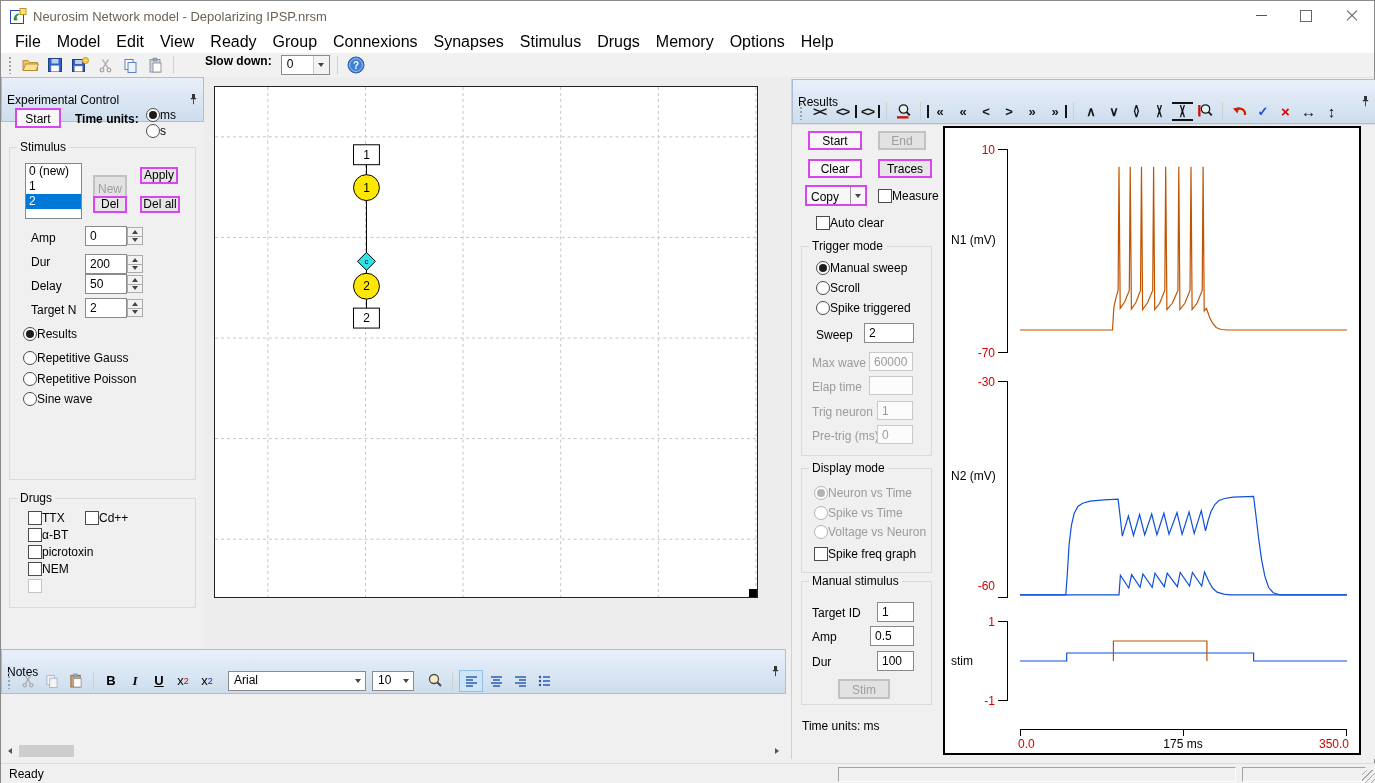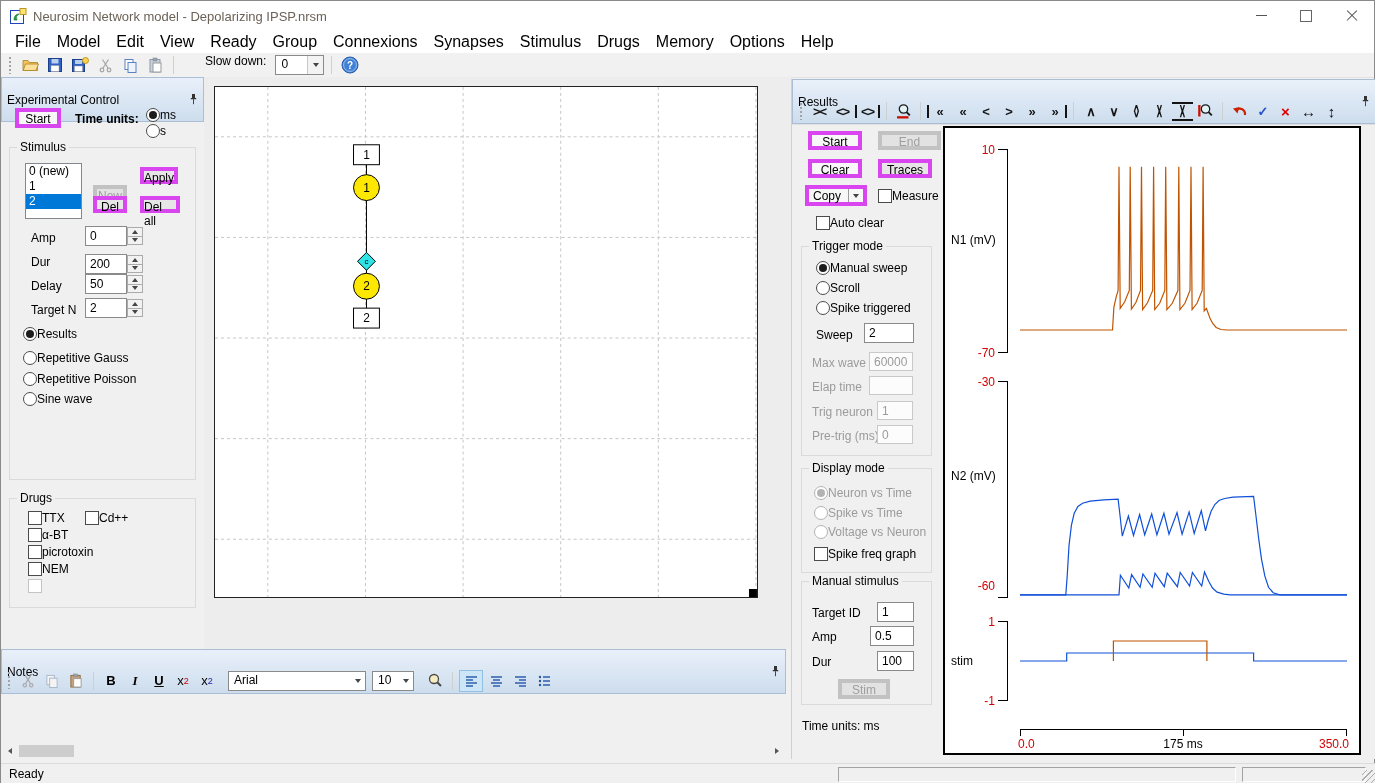--- a/index.html
+++ b/index.html
@@ -30,21 +30,21 @@
   .tri-d{width:0;height:0;border-left:3.5px solid transparent;border-right:3.5px solid transparent;border-top:4px solid #444}
   .tri-u{width:0;height:0;border-left:3.5px solid transparent;border-right:3.5px solid transparent;border-bottom:4px solid #444}
   .tri-l{width:0;height:0;border-top:3.5px solid transparent;border-bottom:3.5px solid transparent;border-right:4px solid #555}
   .tri-r{width:0;height:0;border-top:3.5px solid transparent;border-bottom:3.5px solid transparent;border-left:4px solid #555}
   
   .panel{background:#f0f0f0}
   .panel-header{height:19px;background:linear-gradient(#e9f0fa,#cddded);border:1px solid #aabfd6;display:flex;align-items:center;justify-content:space-between;padding:12px 5px;font-size:12px}
   
   .group{border:1px solid #dadada;background:transparent}
   .group-label{position:absolute;top:-8px;left:7px;background:#f0f0f0;padding:0 3px;font-size:12px}
-  .btn{display:flex;align-items:flex-start;justify-content:center;background:#e6e6e6;border:4px solid #d946ef;font-size:12px}
+  .btn{display:flex;align-items:flex-end;justify-content:center;background:#e6e6e6;border:2px solid #d946ef;font-size:12px}
   .btn.lt{background:#f7f7f7}
   .btn.dis{color:#9e9e9e;border-color:#c2c2c2;background:#e2e2e2}
   .tb{background:#fff;border:1px solid #8a8a8a;display:flex;align-items:center;padding:0 4px;font-size:12px}
   .tb.dis{border-color:#c9c9c9;color:#9b9b9b;background:#fcfcfc}
   .rad{width:12px;height:12px;border:1px solid #4b4b4b;border-radius:50%;background:#fff;position:relative;flex:none}
   .rad.on::after{content:"";position:absolute;inset:2px;border-radius:50%;background:#1c1c1c}
   .rad.dis{border-color:#b3b3b3}
   .rad.dis.on::after{background:#b3b3b3}
   .cb{width:12px;height:12px;border:1px solid #4b4b4b;background:#fff;flex:none}
   .cb.dis{border-color:#c4c4c4}
@@ -161,21 +161,21 @@
         </svg>
     </span>
     <span class="tbtn">
       <svg width="15" height="16" viewBox="0 0 15 16">
           <rect x="2" y="2.5" width="10" height="12.5" fill="#cbd3dc" stroke="#8c99a8"></rect>
           <rect x="5" y="1" width="4" height="3" fill="#9aa4af" stroke="#7c8691" stroke-width="0.5"></rect>
           <rect x="5" y="6" width="8" height="9" fill="#fff" stroke="#999"></rect>
         </svg>
     </span>
     <span class="tb-sep"></span>
-    <span class="lbl" style="margin:0 6px 8px 24px;font-weight:400">Slow down:</span>
+    <span class="lbl" style="margin:0 6px 8px 24px;font-weight:700">Slow down:</span>
     <span class="combo" style="width:47px">
       <span class="val">0</span>
       <span class="arr">
           <span class="tri-d"></span>
         </span>
     </span>
     <span class="tb-sep"></span>
     <span class="tbtn">
       <svg width="18" height="18" viewBox="0 0 18 18">
           <circle cx="9" cy="9" r="8" fill="#3f7fd6" stroke="#2a5da8"></circle>
@@ -207,21 +207,21 @@
     </div>
 
     <div class="a group" style="left:8px;top:70px;width:187px;height:333px">
       <span class="group-label">Stimulus</span>
     </div>
     <div class="a listbox" style="left:24px;top:86px;width:57px;height:56px">
       <div class="list-item">0 (new)</div>
       <div class="list-item">1</div>
       <div class="list-item sel">2</div>
     </div>
-    <div class="a btn dis" style="left:92px;top:108px;width:34px;height:17px">
+    <div class="a btn dis" style="left:92px;top:98px;width:34px;height:23px">
         <span>New</span>
       </div>
     <div class="a btn" style="left:139px;top:90px;width:38px;height:17px">
         <span>Apply</span>
       </div>
     <div class="a btn" style="left:92px;top:119px;width:34px;height:17px">
         <span>Del</span>
       </div>
     <div class="a btn" style="left:139px;top:119px;width:40px;height:17px">
         <span>Del all</span>
@@ -422,21 +422,21 @@
           <span class="ricon" style="color: rgb(39, 83, 204);">✓</span>
           <span class="ricon xbold" style="color: rgb(224, 0, 0);">×</span>
           <span class="ricon xbold">↔</span>
           <span class="ricon xbold">↕</span>
         </span>
     </div>
 
     <div class="a btn lt" style="left:16px;top:52px;width:54px;height:19px">
         <span>Start</span>
       </div>
-    <div class="a btn dis" style="left:86px;top:52px;width:63px;height:19px">
+    <div class="a btn dis" style="left:86px;top:52px;width:48px;height:19px">
         <span>End</span>
       </div>
     <div class="a btn lt" style="left:16px;top:80px;width:54px;height:19px">
         <span>Clear</span>
       </div>
     <div class="a btn" style="left:86px;top:80px;width:54px;height:19px">
         <span>Traces</span>
       </div>
     <div class="a btn lt flex" style="left:13px;top:106px;width:62px;height:21px;justify-content:space-between;padding:0 4px">
       <span>Copy</span>

